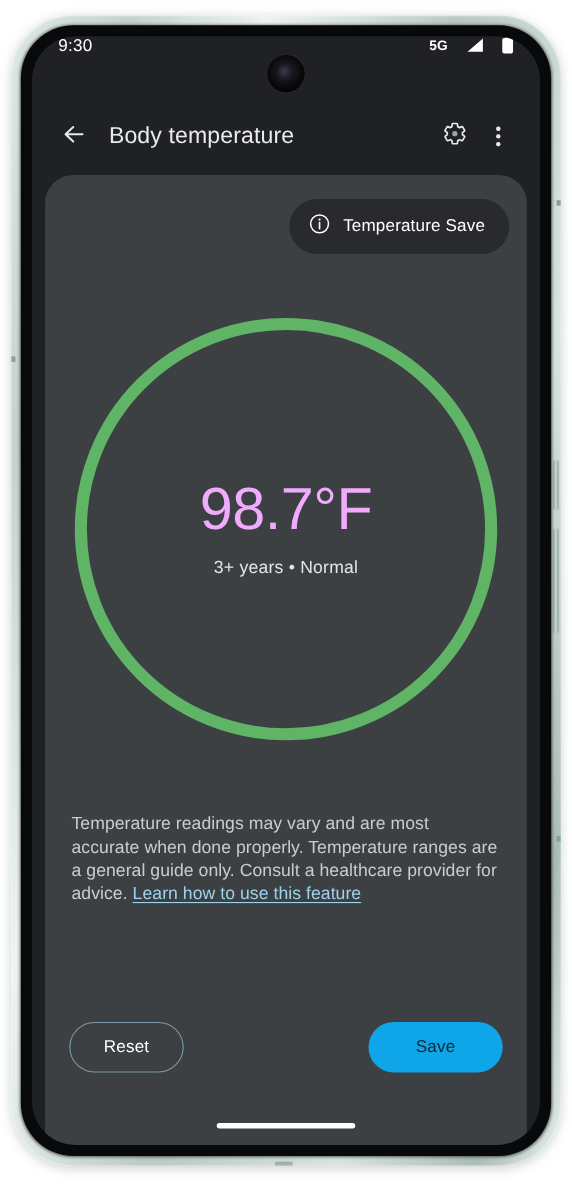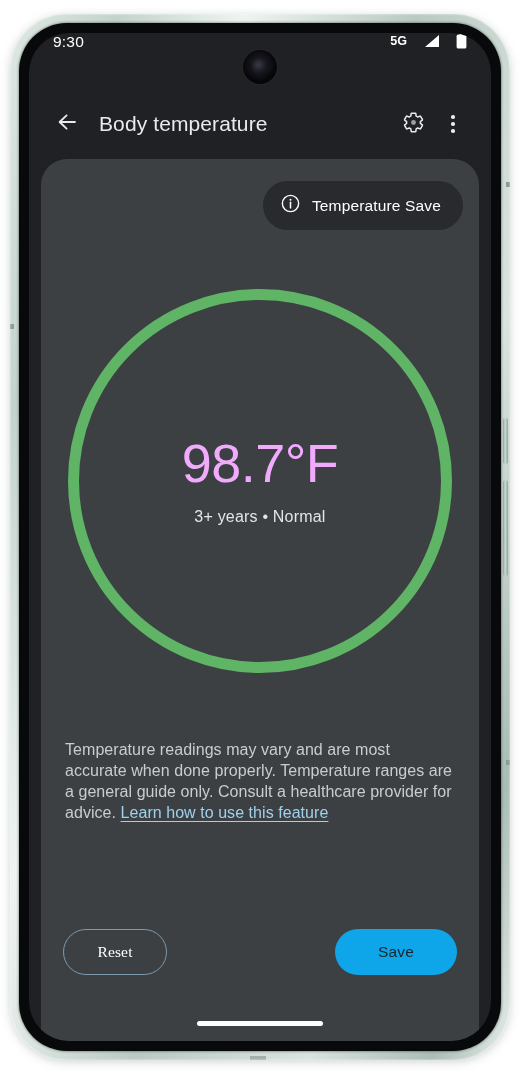--- a/index.html
+++ b/index.html
@@ -332,21 +332,21 @@
     justify-content: space-between;
   }
   .btn-reset {
     min-width: 104px;
     height: 46px;
     border-radius: 24px;
     border: 1.3px solid #7d99ab;
     background: transparent;
     color: #ffffff;
     font-size: 15.5px;
-    font-family: Liberation Serif, serif;
+    font-family: Liberation Sans, sans-serif;
     font-weight: 500;
     letter-spacing: 0.15px;
     padding: 0 26px;
     box-sizing: border-box;
     cursor: pointer;
   }
   .btn-save {
     min-width: 122px;
     height: 46px;
     border-radius: 24px;

